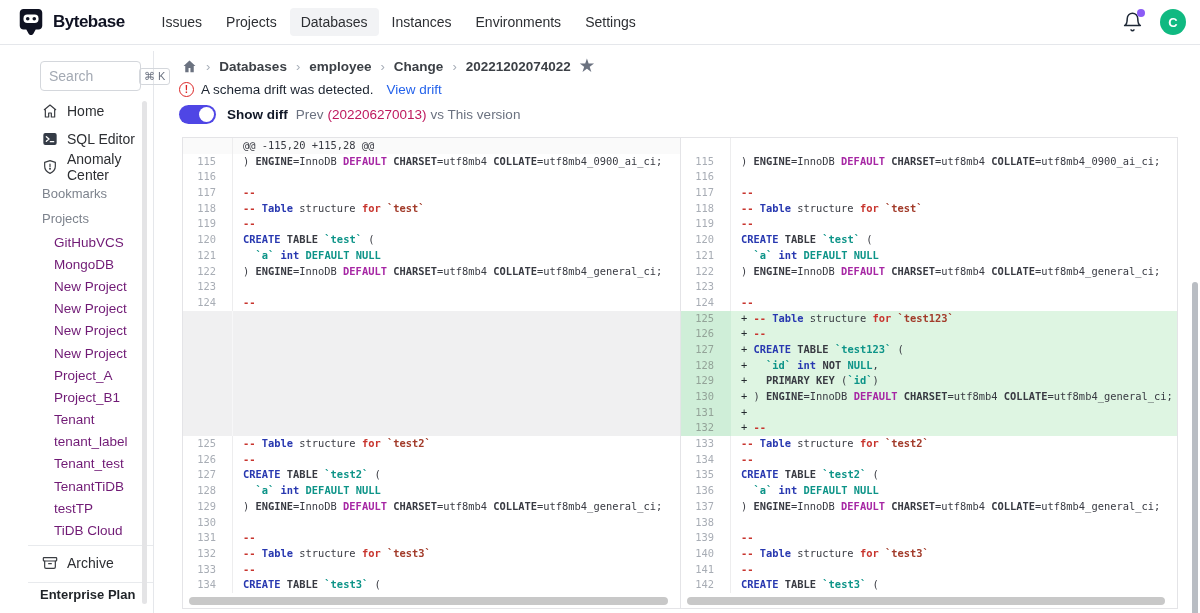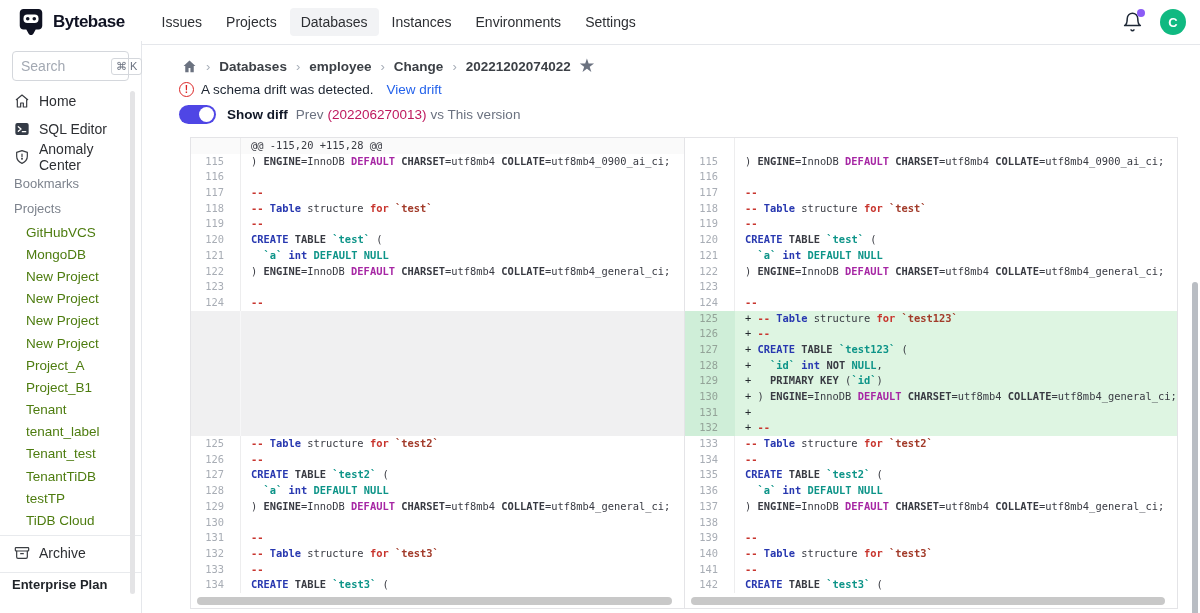--- a/index.html
+++ b/index.html
@@ -14,35 +14,35 @@
   .nav-links { display:flex; align-items:center; gap:2px; margin-left:26px; }
   .nav-link { font-size:14px; color:#2d2f33; padding:6px 11px; border-radius:4px; cursor:pointer; }
   .nav-link.active { background:#f2f3f5; }
   .topbar-right { position:absolute; right:14px; display:flex; align-items:center; gap:16px; }
   .bell-wrap { position:relative; width:22px; height:22px; }
   .bell-dot { position:absolute; top:-2px; right:-1px; width:8px; height:8px; border-radius:50%; }
   .avatar { width:26px; height:26px; border-radius:50%; color:#fff; font-size:13px; font-weight:700;
     display:flex; align-items:center; justify-content:center; }
 
   
-  .sidebar { position:absolute; top:41px; left:0; bottom:0; width:142px;
-    border-right:1px solid #e5e7eb; background:#fff; }
+  .sidebar { position:absolute; top:51px; left:0; bottom:0; width:154px;
+    border-right:1px solid #e5e7eb; background:#fff;padding-left:28px; }
   .search-box { margin:10px 12px 6px 12px; height:30px; border:1px solid #d4d7dc; border-radius:4px;
     display:flex; align-items:center; padding:0 6px 0 8px; }
   .search-box input { border:none; outline:none; width:90px; font-size:14px; color:#374151;
     font-family:"Liberation Sans",sans-serif; }
   .search-box input::placeholder { color:#a3a9b3; }
   .kbd { font-size:11px; color:#6b7280; border:1px solid #d4d7dc; border-radius:3px;
     padding:1px 4px; white-space:nowrap; margin-left:auto; }
   .side-nav-item { display:flex; align-items:center; gap:9px; height:28px; padding:0 14px;
     font-size:14px; color:#2d2f33; cursor:pointer; }
   .side-label { height:25px; display:flex; align-items:center; padding:0 14px;
     font-size:13px; color:#7d838d; }
   .proj-item { height:22.2px; display:flex; align-items:center; padding:0 14px 0 26px;
-    font-size:13.5px; color:#4d7c0f; cursor:pointer; white-space:nowrap; }
+    font-size:13.5px; color:#701a75; cursor:pointer; white-space:nowrap; }
   .side-divider { border-top:1px solid #e8eaed; }
   .archive-row { height:30px; display:flex; align-items:center; gap:9px; padding:0 14px;
     font-size:14px; color:#2d2f33; cursor:pointer; margin-top:2px;}
   .plan-row { height:24px; display:flex; align-items:center; padding:0 12px;
     font-size:13px; font-weight:700; color:#1f2328; }
   .side-scrollbar { position:absolute; right:6px; top:50px; width:5px; height:503px;
     background:#e4e4e6; border-radius:3px; }
 
   
   .main { position:absolute; top:45px; left:166px; right:0; bottom:0; }
@@ -58,21 +58,21 @@
   .alert-link { font-weight:500; cursor:pointer; margin-left:6px; }
   .toggle-row { position:absolute; top:60px; left:13px; display:flex; align-items:center;
     font-size:13.5px; color:#6b7280; }
   .toggle { width:37px; height:19px; border-radius:10px; position:relative; cursor:pointer; }
   .toggle-knob { position:absolute; right:2px; top:2px; width:15px; height:15px; border-radius:50%;
     background:#fff; }
   .toggle-label { font-weight:700; color:#111827; margin:0 8px 0 11px; }
   .toggle-link { cursor:pointer; }
 
   
-  .diff-box { position:absolute; top:92px; left:24px; right:22px; height:472px;
+  .diff-box { position:absolute; top:92px; left:16px; right:22px; height:472px;
     border:1px solid #e4e4e7; background:#fff; display:flex; overflow:hidden; }
   .pane { width:50%; position:relative; overflow:hidden; }
   .pane.right { border-left:1px solid #e4e4e7; }
   .drow { display:flex; height:15.7px; line-height:15.7px;
     font-family:"DejaVu Sans Mono", monospace; font-size:10.4px; }
   .gut { width:50px; flex:none; text-align:right; padding-right:16px; color:#a8adb5;
     border-right:1px solid #ededee; }
   .code { flex:1; padding-left:10px; white-space:pre; overflow:hidden; color:#383a42; }
   .drow.hunk { background:#fafafa; }
   .drow.hunk .code { color:#a2a7ae; }

